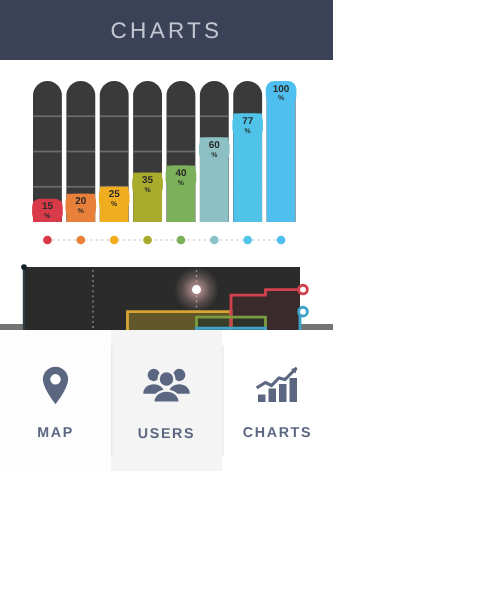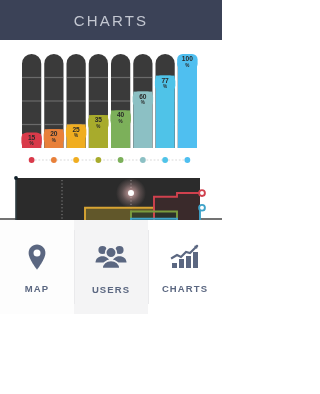--- a/index.html
+++ b/index.html
@@ -32,21 +32,21 @@
   .panel-bars{top:8px;height:122px;}
   .panel-area{top:134px;height:122px;}
 
   svg{display:block;}
 
   
   .tabbar{
     height:94px;min-height:94px;
     display:flex;
     background:#ffffff;
-    border-top:2px solid #737373;
+    border-top:4px solid #737373;
   }
   .tab{
     flex:1;
     display:flex;flex-direction:column;
     align-items:center;justify-content:center;
     gap:9px;
     position:relative;
   }
   .tab + .tab::before{
     content:"";position:absolute;left:0;top:10px;bottom:10px;width:1px;

